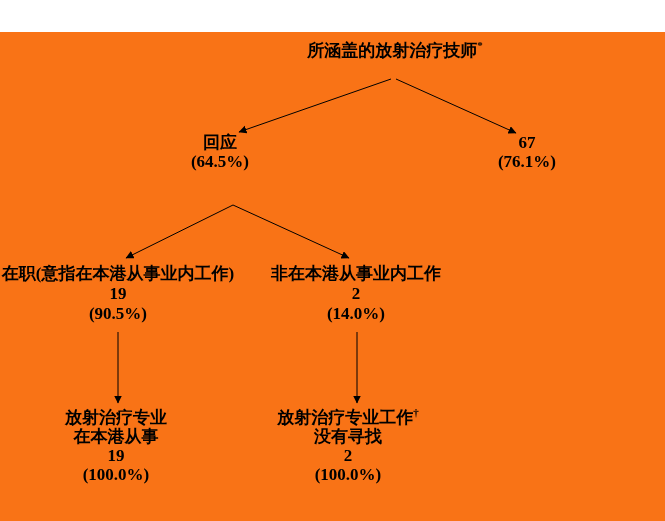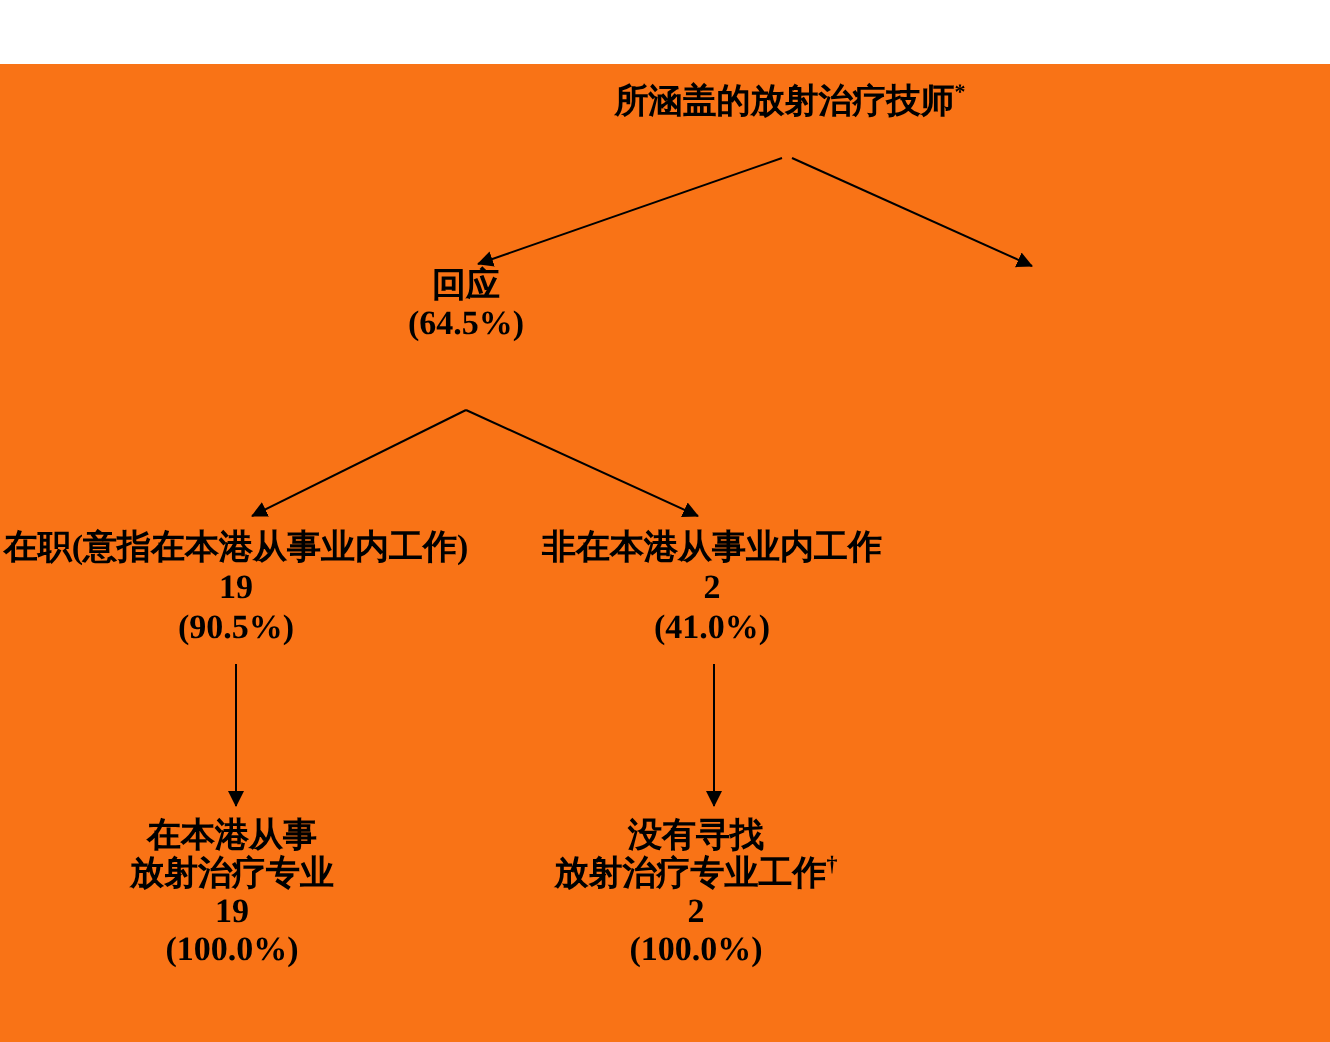--- a/index.html
+++ b/index.html
@@ -47,47 +47,49 @@
     <line x1="233" y1="173" x2="126" y2="226" stroke="#000" stroke-width="1" marker-end="url(#ah)"></line>
     <line x1="233" y1="173" x2="349" y2="226" stroke="#000" stroke-width="1" marker-end="url(#ah)"></line>
     <line x1="118" y1="300" x2="118" y2="371" stroke="#000" stroke-width="1" marker-end="url(#ah)"></line>
     <line x1="357" y1="300" x2="357" y2="371" stroke="#000" stroke-width="1" marker-end="url(#ah)"></line>
   </svg>
 
   <div class="node" style="left:245px; top:9px; width:300px;">
     <span class="row"><span>所涵盖的放射治疗技师</span><sup>*</sup></span>
   </div>
 
-  <div class="node" style="left:133px; top:101px; width:200px;">
+  <div class="node" style="left:120px; top:101px; width:200px;">
     <span class="row">回应</span>
     <span class="row">(64.5%)</span>
   </div>
 
   <div class="node" style="left:427px; top:101px; width:200px;">
+    <span class="row">67</span>
+    <span class="row">(76.1%)</span>
   </div>
 
   <div class="node lvl3" style="left:-32px; top:232px; width:300px;">
     <span class="row">在职(意指在本港从事业内工作)</span>
     <span class="row">19</span>
     <span class="row">(90.5%)</span>
   </div>
 
   <div class="node lvl3" style="left:256px; top:232px; width:200px;">
     <span class="row">非在本港从事业内工作</span>
     <span class="row">2</span>
-    <span class="row">(41.0%)</span>
+    <span class="row">(14.0%)</span>
   </div>
 
   <div class="node" style="left:16px; top:376px; width:200px;">
+    <span class="row">放射治疗专业</span>
     <span class="row">在本港从事</span>
-    <span class="row">放射治疗专业</span>
     <span class="row">19</span>
     <span class="row">(100.0%)</span>
   </div>
 
   <div class="node" style="left:248px; top:376px; width:200px;">
+    <span class="row"><span>放射治疗专业工作</span><sup>†</sup></span>
     <span class="row">没有寻找</span>
-    <span class="row"><span>放射治疗专业工作</span><sup>†</sup></span>
     <span class="row">2</span>
     <span class="row">(100.0%)</span>
   </div>
 
 </div>
 
 </body></html>

